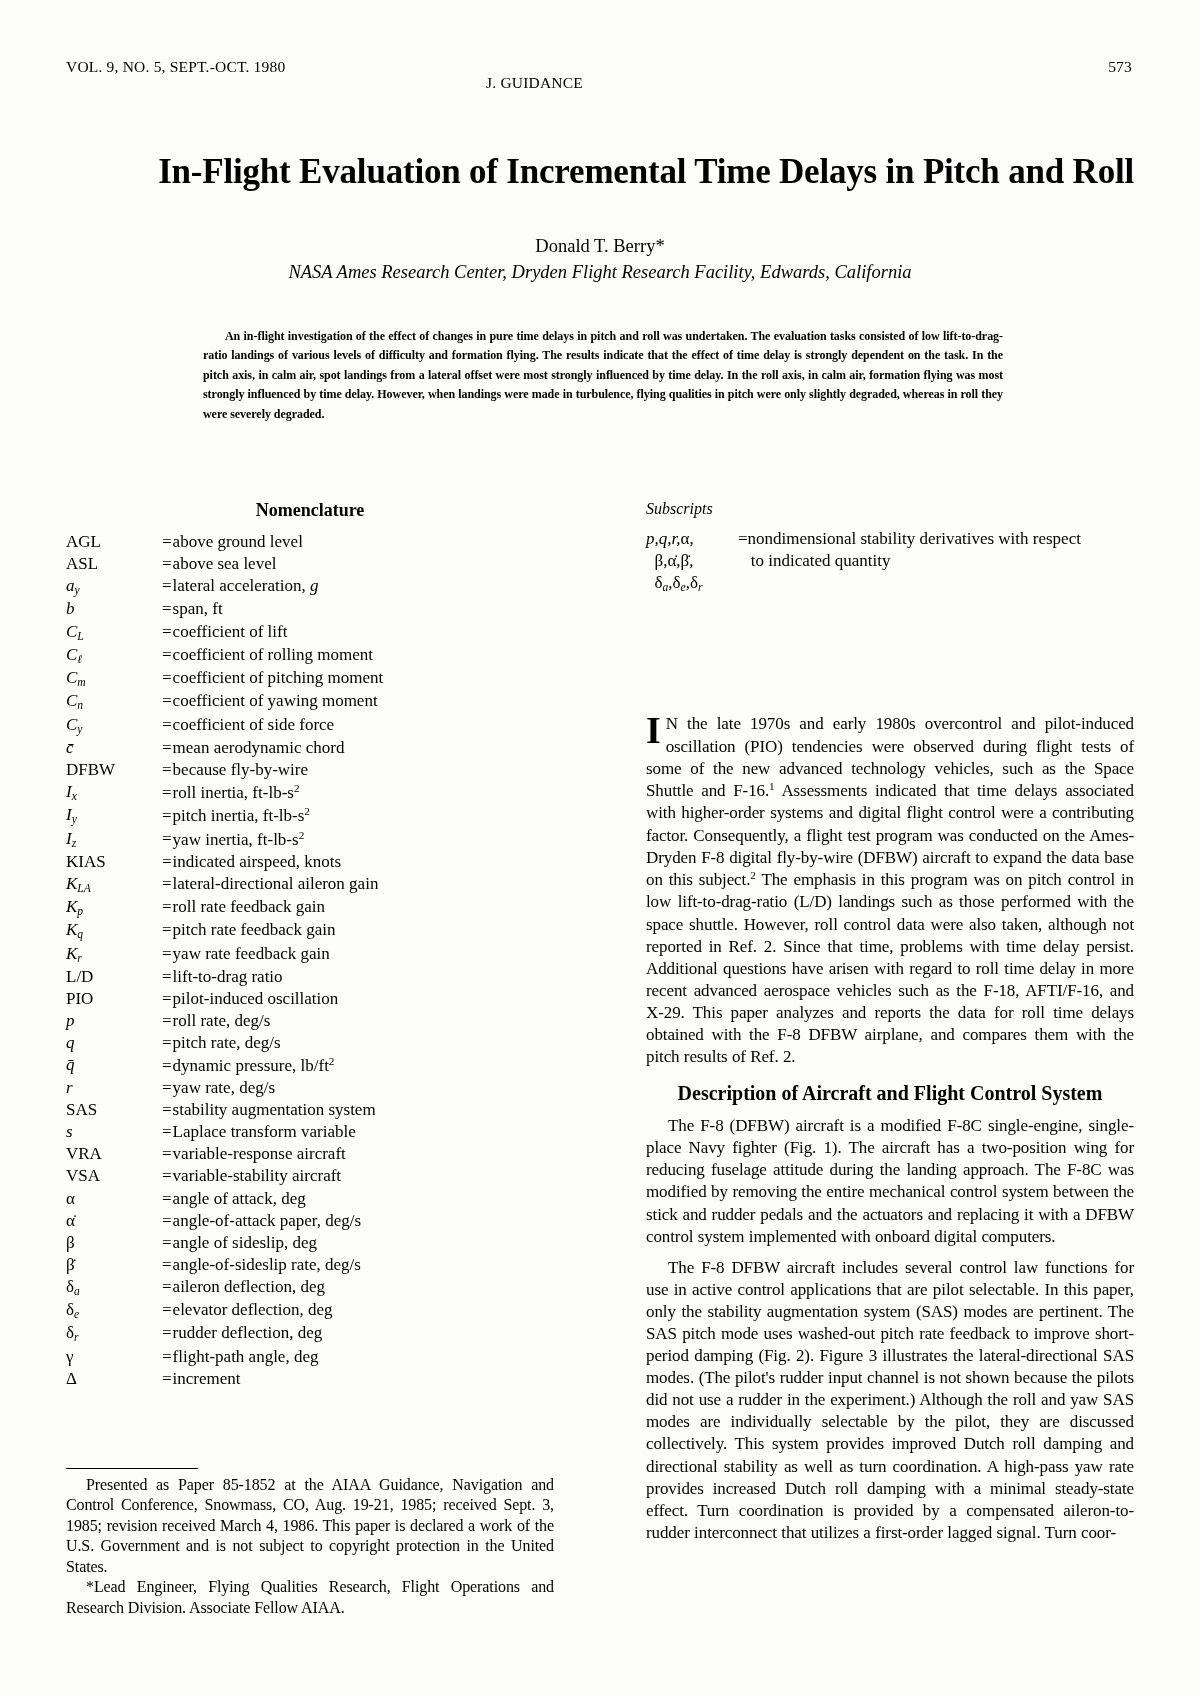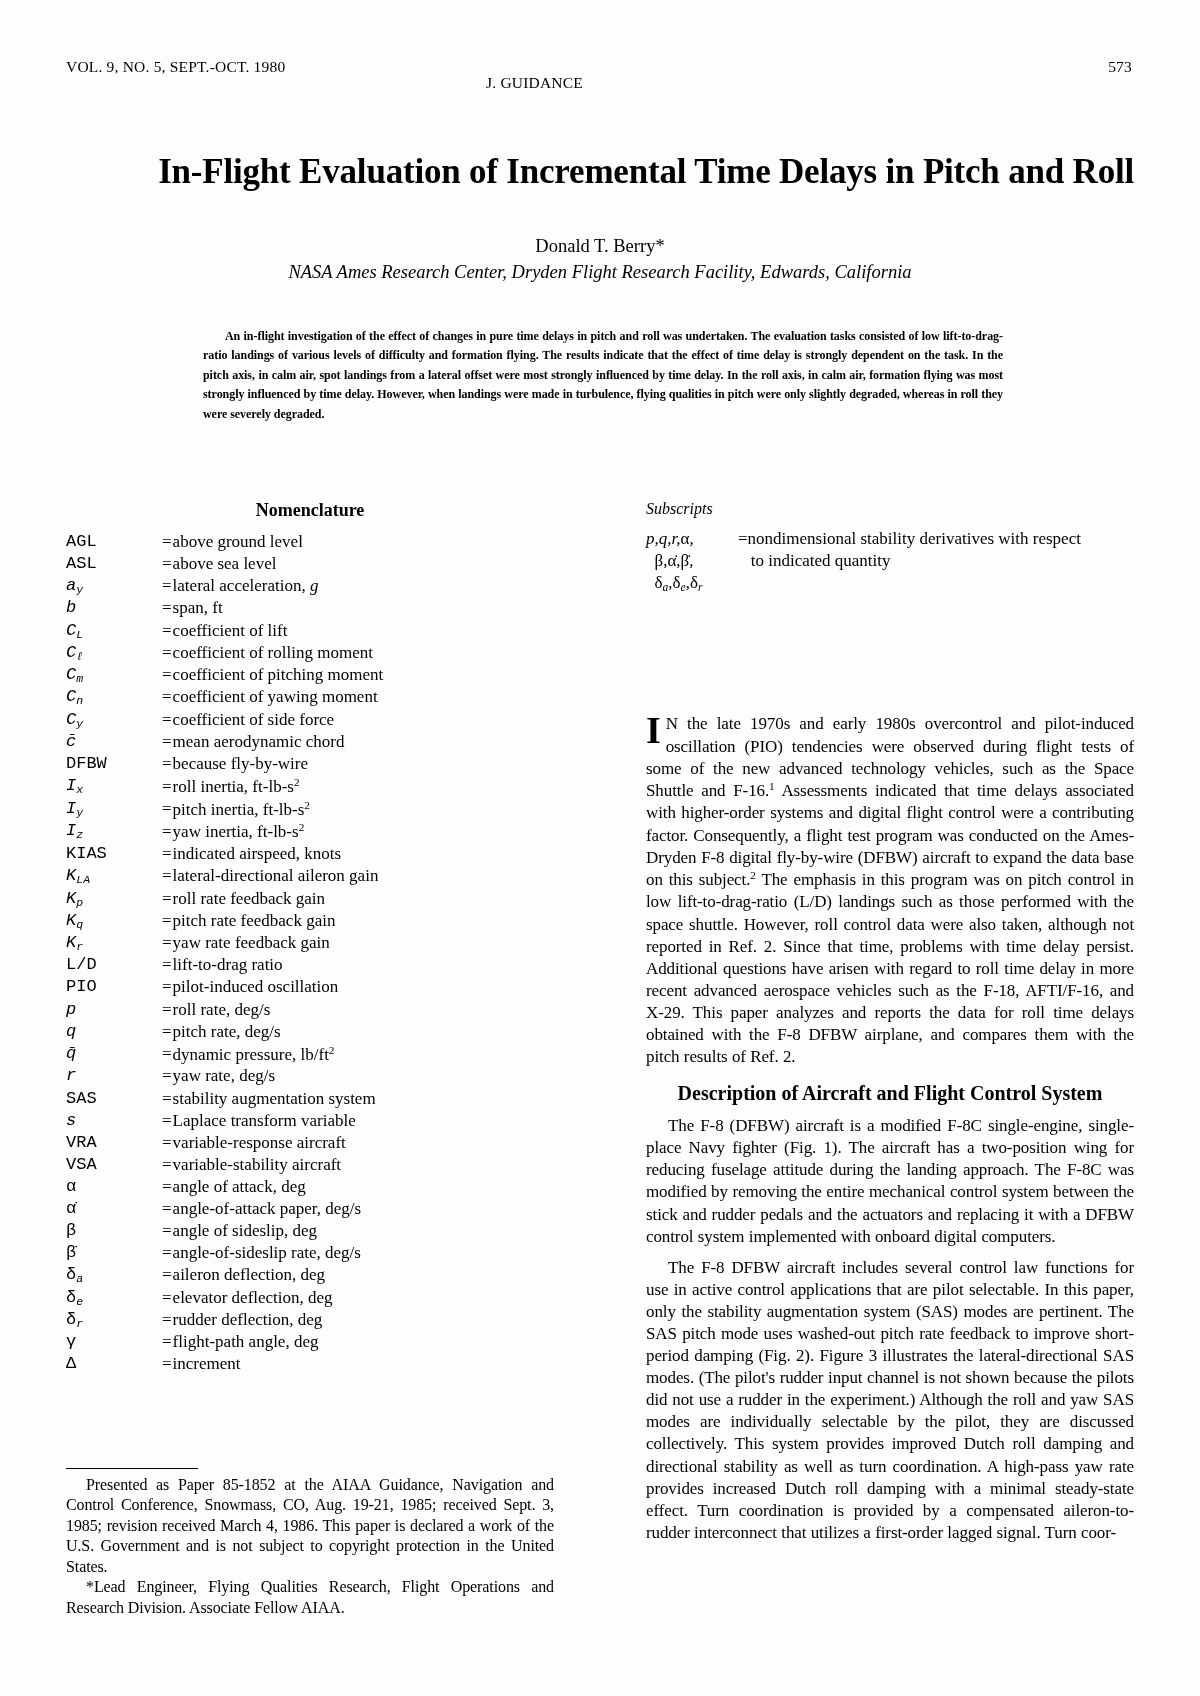--- a/index.html
+++ b/index.html
@@ -125,21 +125,20 @@
   }
   table.nom td {
     padding: 0;
     vertical-align: top;
     white-space: nowrap;
   }
   table.nom td.sym {
     width: 92px;
     padding-right: 4px;
     line-height: 1.30;
-    font-family: Liberation Mono, monospace;
   }
   table.nom td.def {
     line-height: 1.30;
   }
   table.nom td.def .eq { margin-right: 1px; }
 
   .sym i, .ital { font-style: italic; }
   sub.s { font-size: 0.68em; font-style: italic; vertical-align: -0.28em; }
   sup.s { font-size: 0.66em; vertical-align: 0.50em; }
 

